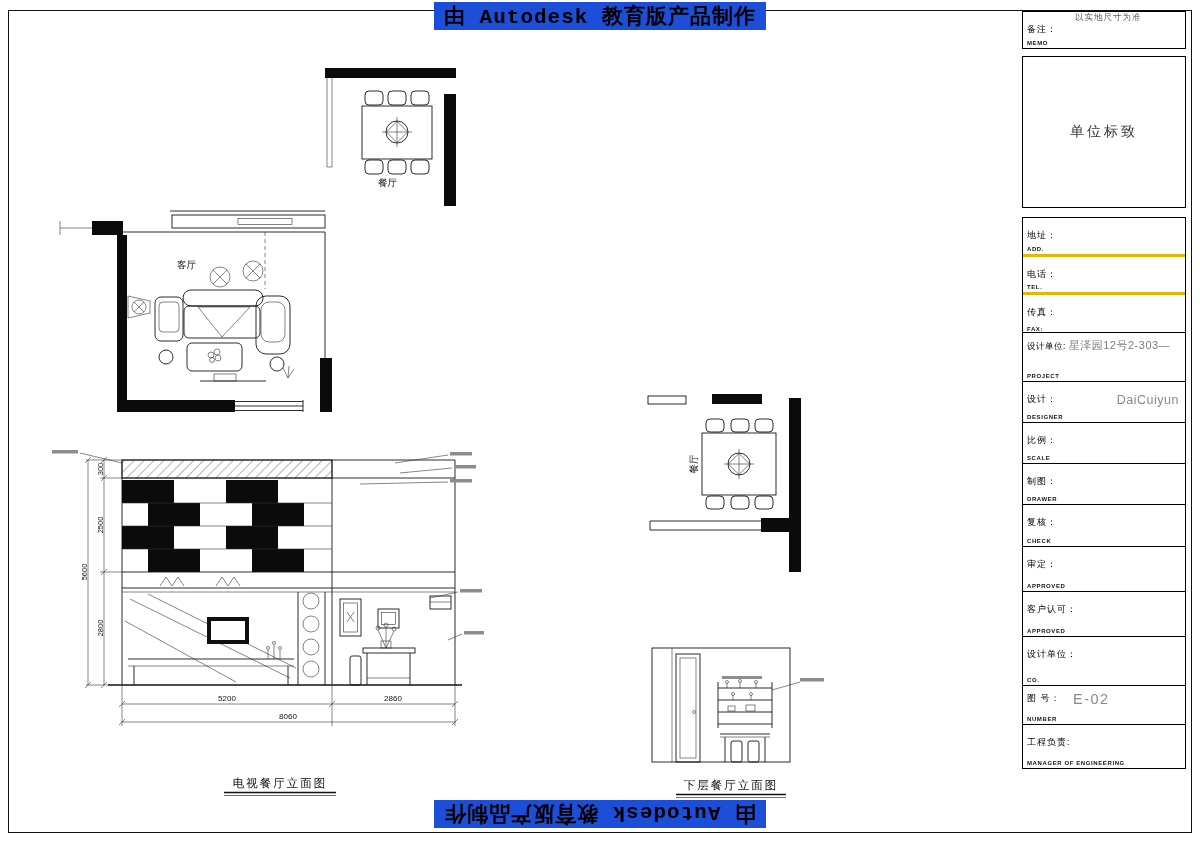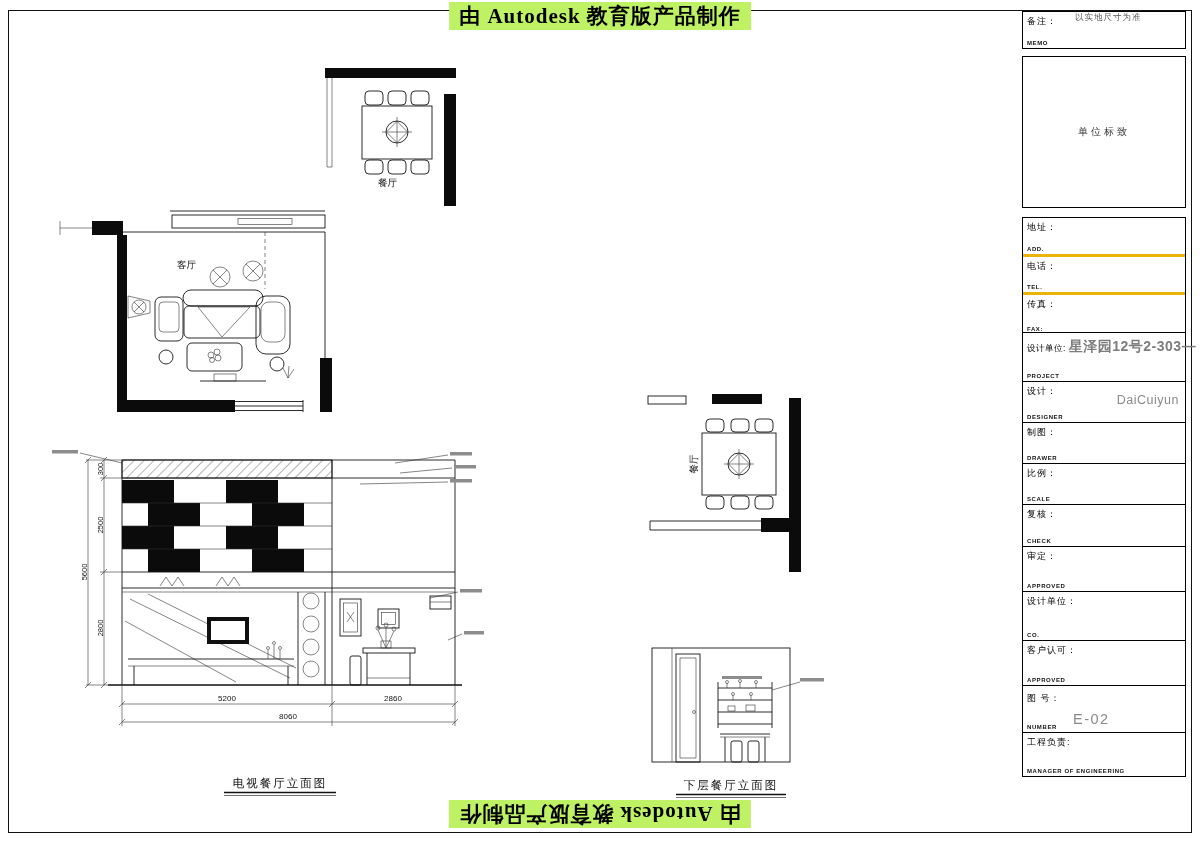--- a/index.html
+++ b/index.html
@@ -1,48 +1,48 @@
 <!DOCTYPE html>
 <html><head>
 <meta charset="utf-8">
 <style>
   * { margin:0; padding:0; box-sizing:border-box; }
   html,body { width:1200px; height:843px; background:#fff;
               font-family:"Liberation Sans","DejaVu Sans",sans-serif; }
   .sheet { position:relative; width:1200px; height:843px; background:#fff; overflow:hidden; }
   .border-frame { position:absolute; left:8px; top:10px; width:1184px; height:823px;
                   border:1.6px solid #111; z-index:1; }
-  .stamp { position:absolute; left:50%; white-space:nowrap; background:#bef264; padding:0 10px;
-           font-family:Liberation Serif, serif; font-weight:700;
+  .stamp { position:absolute; left:50%; white-space:nowrap; background:#1d4ed8; padding:0 10px;
+           font-family:Liberation Mono, monospace; font-weight:700;
            font-size:21px; color:#000; letter-spacing:1px; z-index:3; }
   .stamp-top { top:2px; transform:translateX(-50%); }
   .stamp-bottom { top:800px; transform:translateX(-50%) rotate(180deg); }
   svg.cad { position:absolute; left:0; top:0; z-index:2; }
   svg .ln { stroke:#151515; stroke-width:0.9; fill:none; }
   svg .tn { stroke:#333; stroke-width:0.6; fill:none; }
   svg .wl { fill:#0b0b0b; stroke:none; }
   svg .dm { stroke:#333; stroke-width:0.6; fill:none; }
   svg .gbar { fill:#8d8d8d; }
   svg text.cad { font-family:"Liberation Sans","DejaVu Sans",sans-serif; fill:#111; }
   
   .titleblock { position:absolute; left:1022px; top:12px; width:164px; z-index:4; }
   .tb-row { position:relative; border:1px solid #000; margin-top:-1px; background:#fff; }
   .tb-gap { border:none; margin-top:0; background:transparent; }
-  .tb-label { position:absolute; top:3px; left:4px; font-size:9px; color:#000; letter-spacing:1px; white-space:nowrap; }
+  .tb-label { position:absolute; top:11px; left:4px; font-size:9px; color:#000; letter-spacing:1px; white-space:nowrap; }
   .tb-sub { position:absolute; bottom:2px; left:4px; font-size:6px; font-weight:bold; color:#111; letter-spacing:0.6px; white-space:nowrap; }
   .tb-value { color:#7d7d7d; }
   .memo-value { position:absolute; top:0; left:52px; font-size:8.5px; color:#555; letter-spacing:1px;font-family:Liberation Mono, monospace; }
   .unit-text { position:absolute; top:50%; left:50%; transform:translate(-50%,-50%);
-               font-size:10px; color:#333; letter-spacing:3px; white-space:nowrap; }
+               font-size:14px; color:#333; letter-spacing:3px; white-space:nowrap; }
   .tb-sect { position:relative; height:38.6px; border-bottom:3px solid #eab308; }
   .tb-sect:last-child { border-bottom:none; }
   .proj-line { position:absolute; top:5px; left:4px; font-size:8.5px; white-space:nowrap; color:#000; letter-spacing:0.5px; }
-  .proj-line .tb-value { font-size:14px;font-weight:bold; }
+  .proj-line .tb-value { font-size:11px; }
   .designer-value { position:absolute; top:11px; right:6px; font-size:12.5px; color:#8a8a8a; letter-spacing:0.5px; }
-  .number-value { position:absolute; top:5px; left:50px; font-size:14.5px; color:#8a8a8a; letter-spacing:1.5px;margin-top:20px; }
+  .number-value { position:absolute; top:5px; left:50px; font-size:14.5px; color:#8a8a8a; letter-spacing:1.5px; }
 </style>
 </head>
 <body>
 
 <div class="sheet">
 
   <div class="border-frame"></div>
 
   <div class="stamp stamp-top">由 Autodesk 教育版产品制作</div>
   <div class="stamp stamp-bottom">由 Autodesk 教育版产品制作</div>
@@ -358,51 +358,51 @@
       <span class="tb-sub">PROJECT</span>
     </div>
 
     <div class="tb-row" style="height:42px">
       <span class="tb-label">设计：</span>
       <span class="designer-value">DaiCuiyun</span>
       <span class="tb-sub">DESIGNER</span>
     </div>
 
     <div class="tb-row" style="height:42px">
+      <span class="tb-label">比例：</span>
+      <span class="tb-sub">SCALE</span>
+    </div>
+
+    <div class="tb-row" style="height:42px">
       <span class="tb-label">制图：</span>
       <span class="tb-sub">DRAWER</span>
-    </div>
-
-    <div class="tb-row" style="height:42px">
-      <span class="tb-label">比例：</span>
-      <span class="tb-sub">SCALE</span>
     </div>
 
 
     <div class="tb-row" style="height:43px">
       <span class="tb-label">复核：</span>
       <span class="tb-sub">CHECK</span>
     </div>
 
     <div class="tb-row" style="height:46px">
       <span class="tb-label">审定：</span>
       <span class="tb-sub">APPROVED</span>
     </div>
 
+    <div class="tb-row" style="height:46px">
+      <span class="tb-label">客户认可：</span>
+      <span class="tb-sub">APPROVED</span>
+    </div>
+
     <div class="tb-row" style="height:50px">
       <span class="tb-label">设计单位：</span>
       <span class="tb-sub">CO.</span>
     </div>
 
-    <div class="tb-row" style="height:46px">
-      <span class="tb-label">客户认可：</span>
-      <span class="tb-sub">APPROVED</span>
-    </div>
-
-    <div class="tb-row" style="height:48px">
+    <div class="tb-row" style="height:40px">
       <span class="tb-label" style="top:6px">图 号：</span>
       <span class="number-value">E-02</span>
       <span class="tb-sub">NUMBER</span>
     </div>
 
     <div class="tb-row" style="height:45px">
       <span class="tb-label">工程负责:</span>
       <span class="tb-sub">MANAGER OF ENGINEERING</span>
     </div>
 

